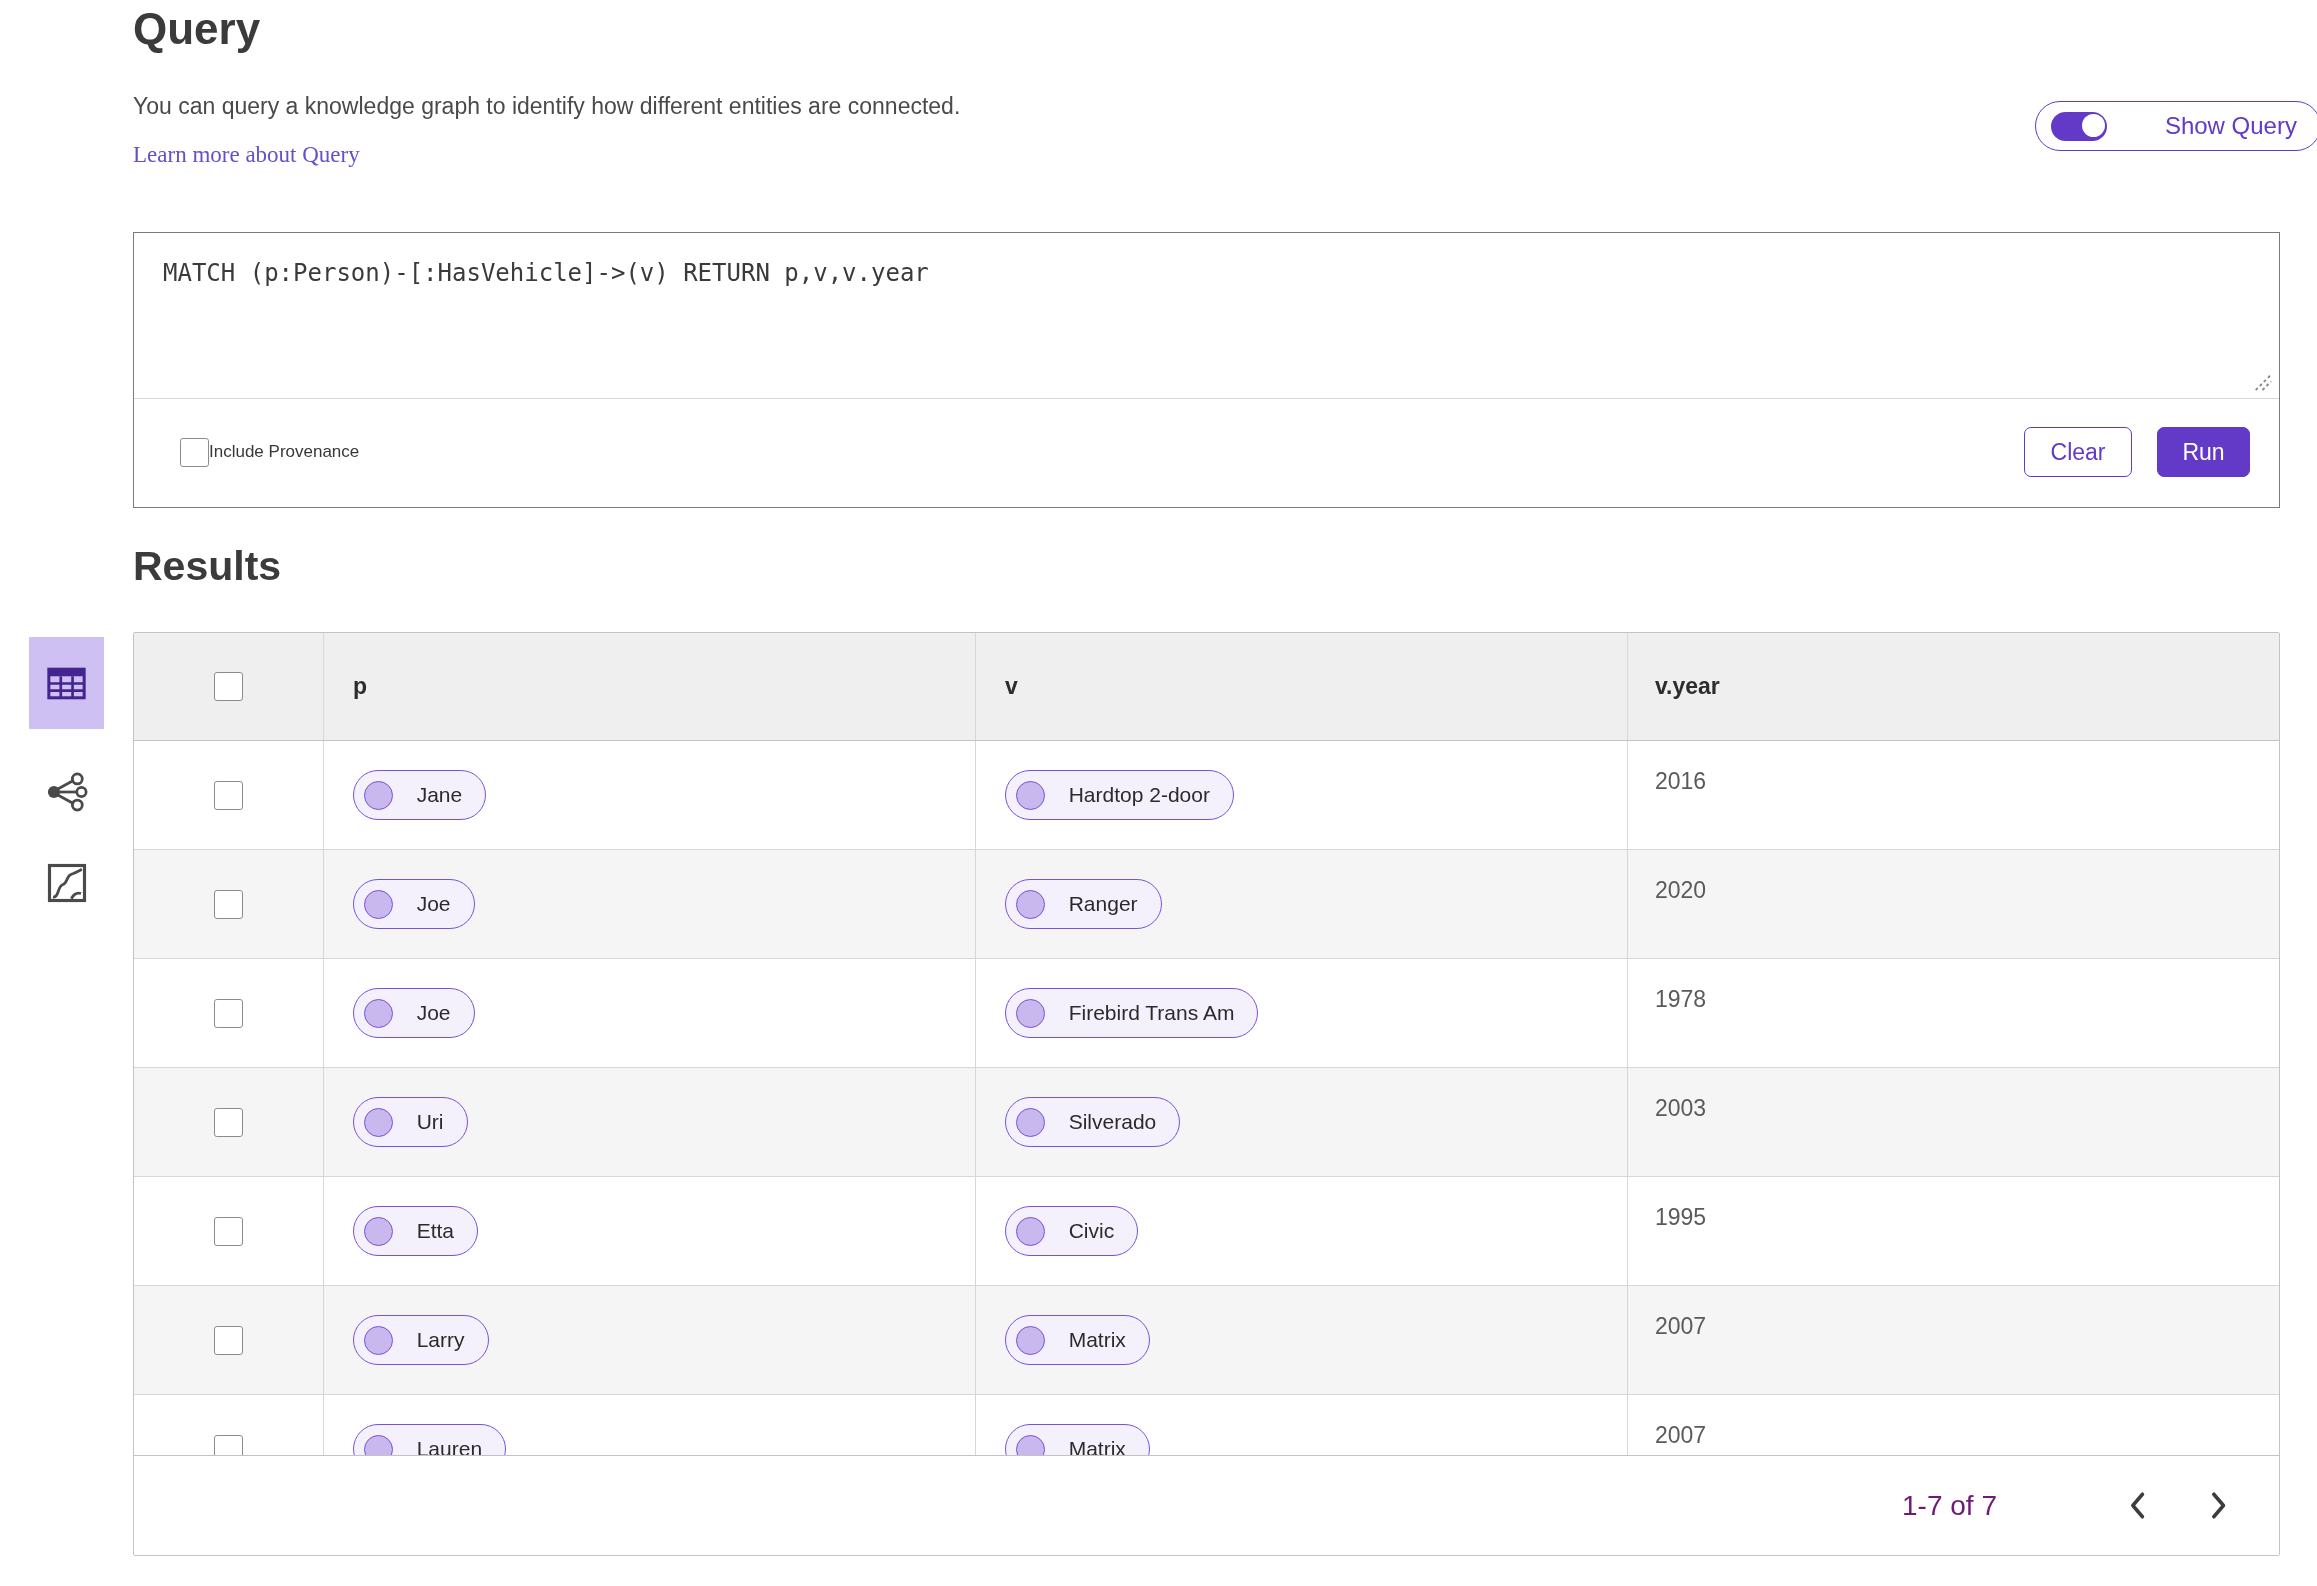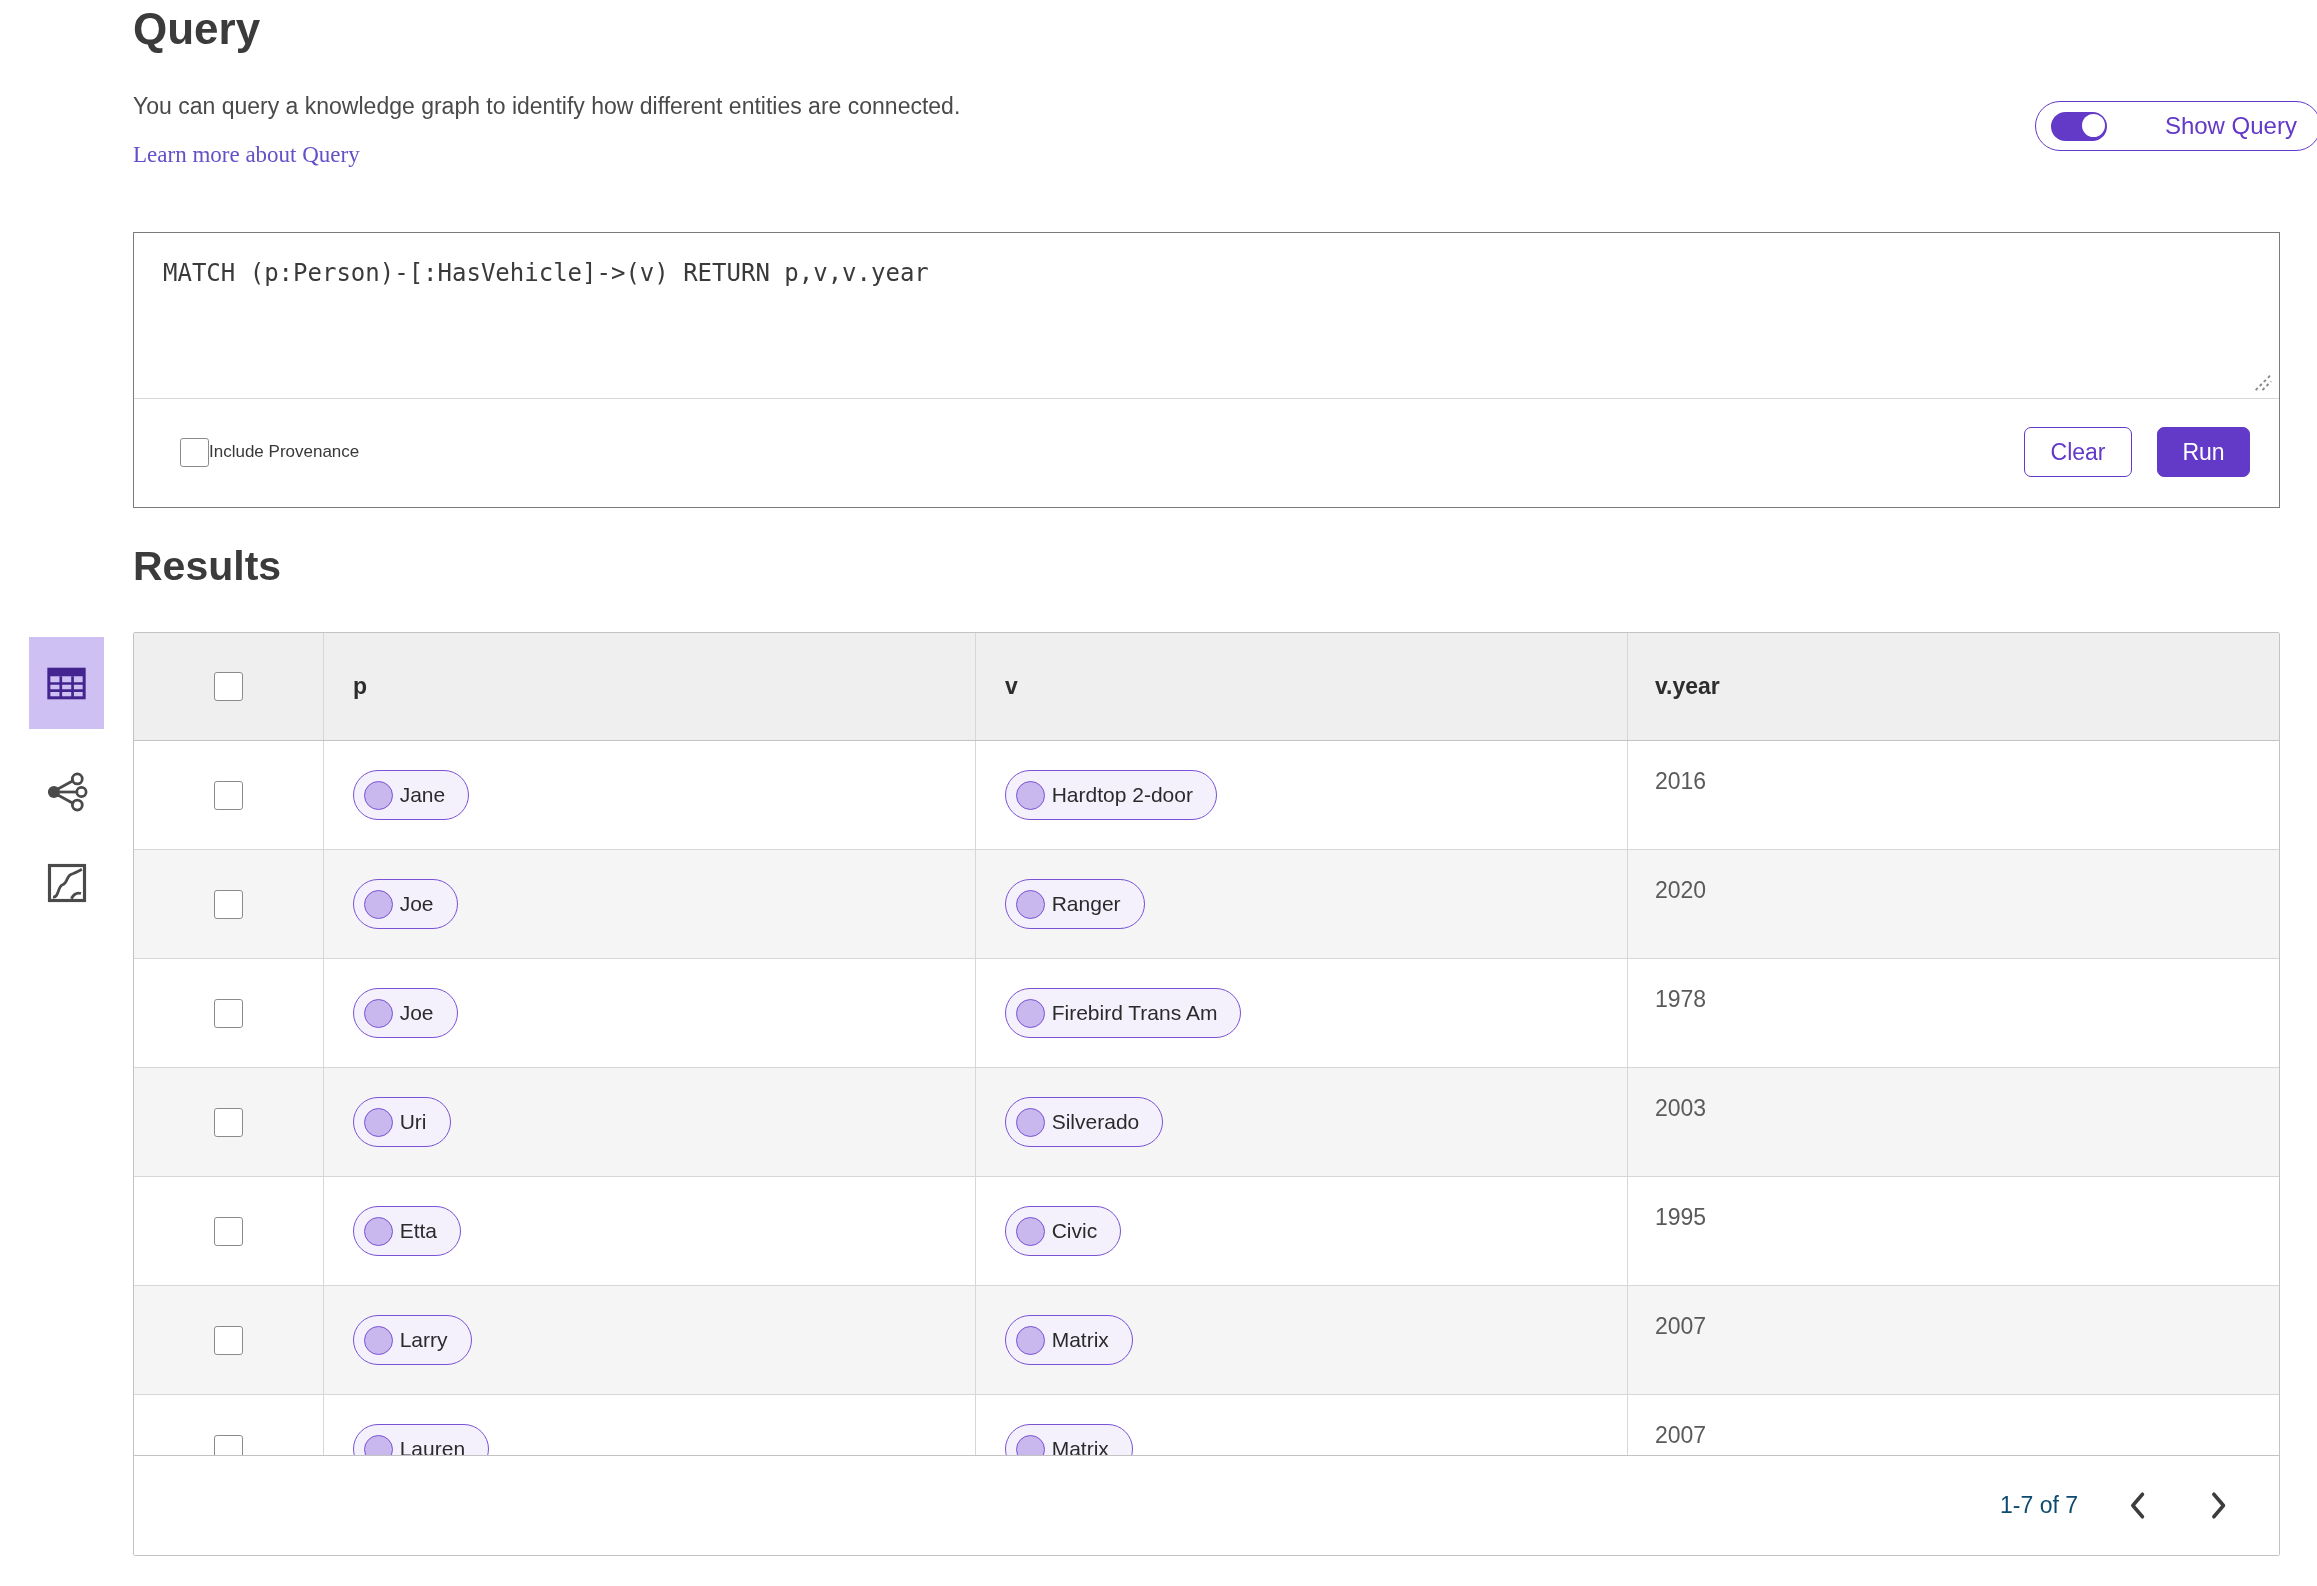--- a/index.html
+++ b/index.html
@@ -63,27 +63,27 @@
   .t-body-row{height:109px;border-bottom:1px solid var(--border-cell);background:#fff;}
   .t-body-row:nth-child(odd){background:var(--row-alt-bg);}
   .cell{display:flex;align-items:center;}
   .cell-check{width:190px;flex:none;justify-content:center;border-right:1px solid var(--border-cell);}
   .cell-p,.cell-v{width:652px;flex:none;padding-left:29px;border-right:1px solid var(--border-cell);}
   .cell-year{flex:1;padding:27px 0 0 27px;align-items:flex-start;font-size:23px;color:#5a5a5a;}
   .t-header .cell{font-size:23px;font-weight:700;color:#2d2d2d;}
   .t-header .cell-year{padding-top:0;align-items:center;}
 
   .pill{display:inline-flex;align-items:center;height:50px;border:1.9px solid var(--pill-border);border-radius:26px;
-    background:var(--pill-bg);padding:0 23px 0 9.7px;gap:7px;cursor:pointer;}
+    background:var(--pill-bg);padding:0 23px 0 9.7px;gap:24px;cursor:pointer;}
   .pill .dot{width:29px;height:29px;border-radius:50%;background:var(--pill-dot);border:1.9px solid var(--pill-border);flex:none;}
   .pill .pill-label{font-size:21px;color:#2b2b2b;white-space:nowrap;}
 
   .table-footer{position:absolute;left:0;right:0;bottom:0;height:100px;background:#fff;border-top:1px solid var(--border-light);
     display:flex;align-items:center;justify-content:flex-end;padding-right:39px;}
-  .range-label{font-size:23px;color:#0c4a6e;}
+  .range-label{font-size:28px;color:#701a75;margin-right:81px;}
   .pager-btn{width:42px;height:42px;display:flex;align-items:center;justify-content:center;background:none;border:none;cursor:pointer;margin-left:39px;}
 </style>
 </head>
 <body>
 
 <div class="page">
 
   <h1 class="page-title">Query</h1>
   <p class="page-desc">You can query a knowledge graph to identify how different entities are connected.</p>
   <a class="learn-link">Learn more about Query</a>

